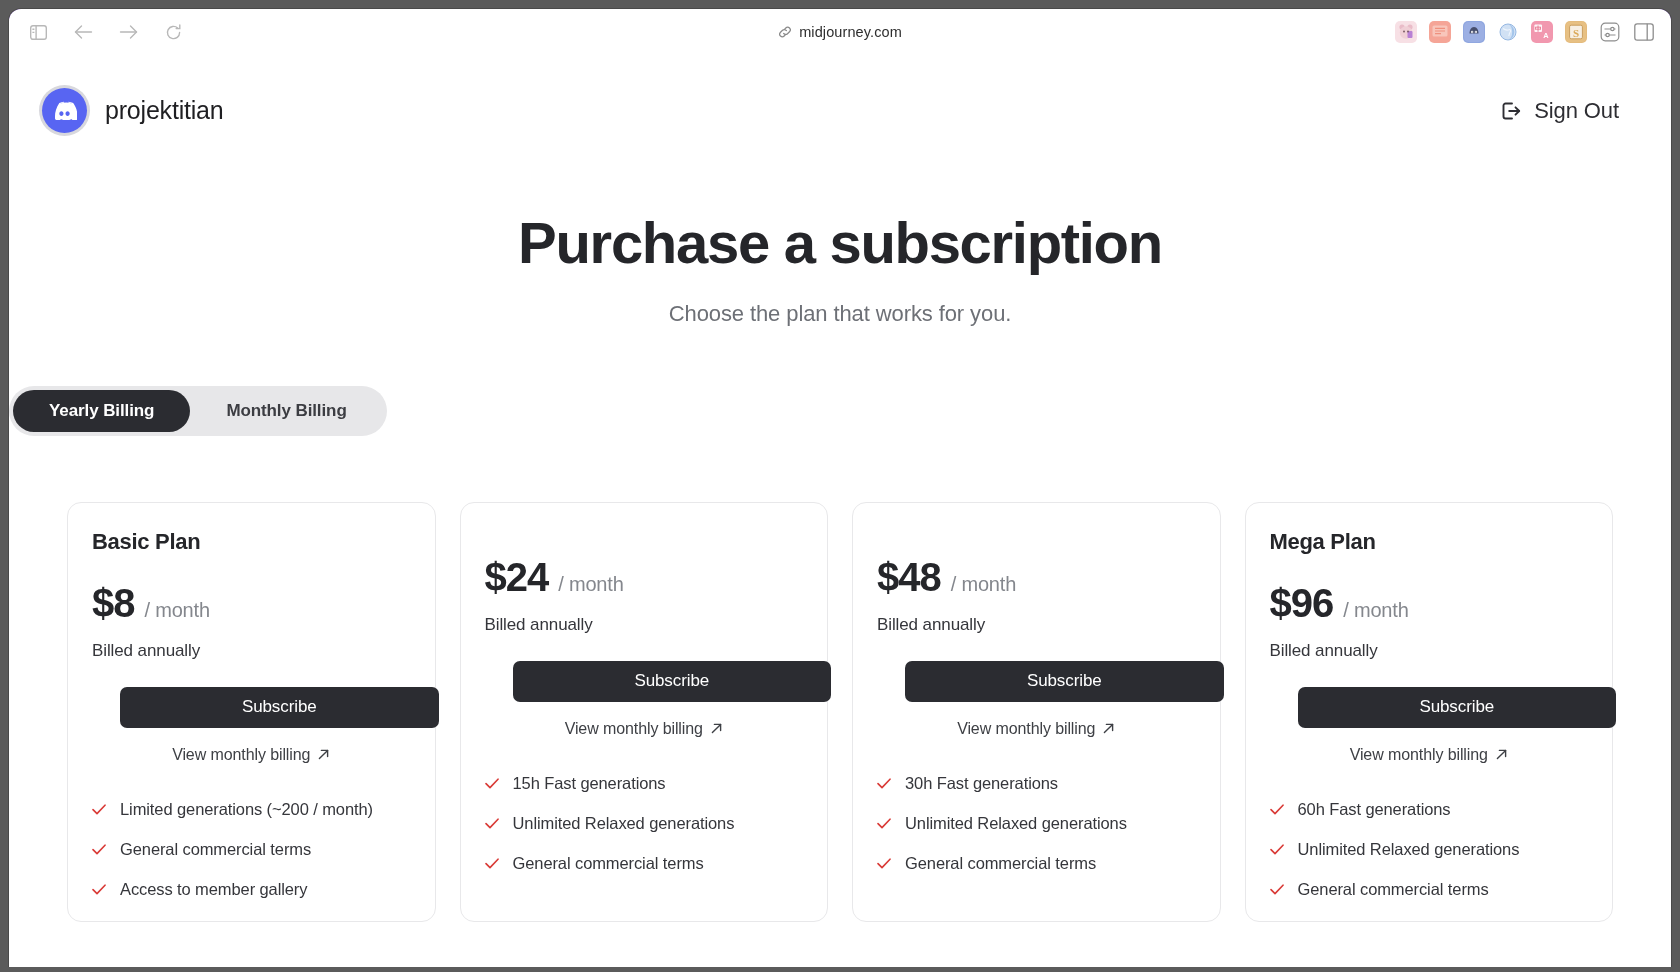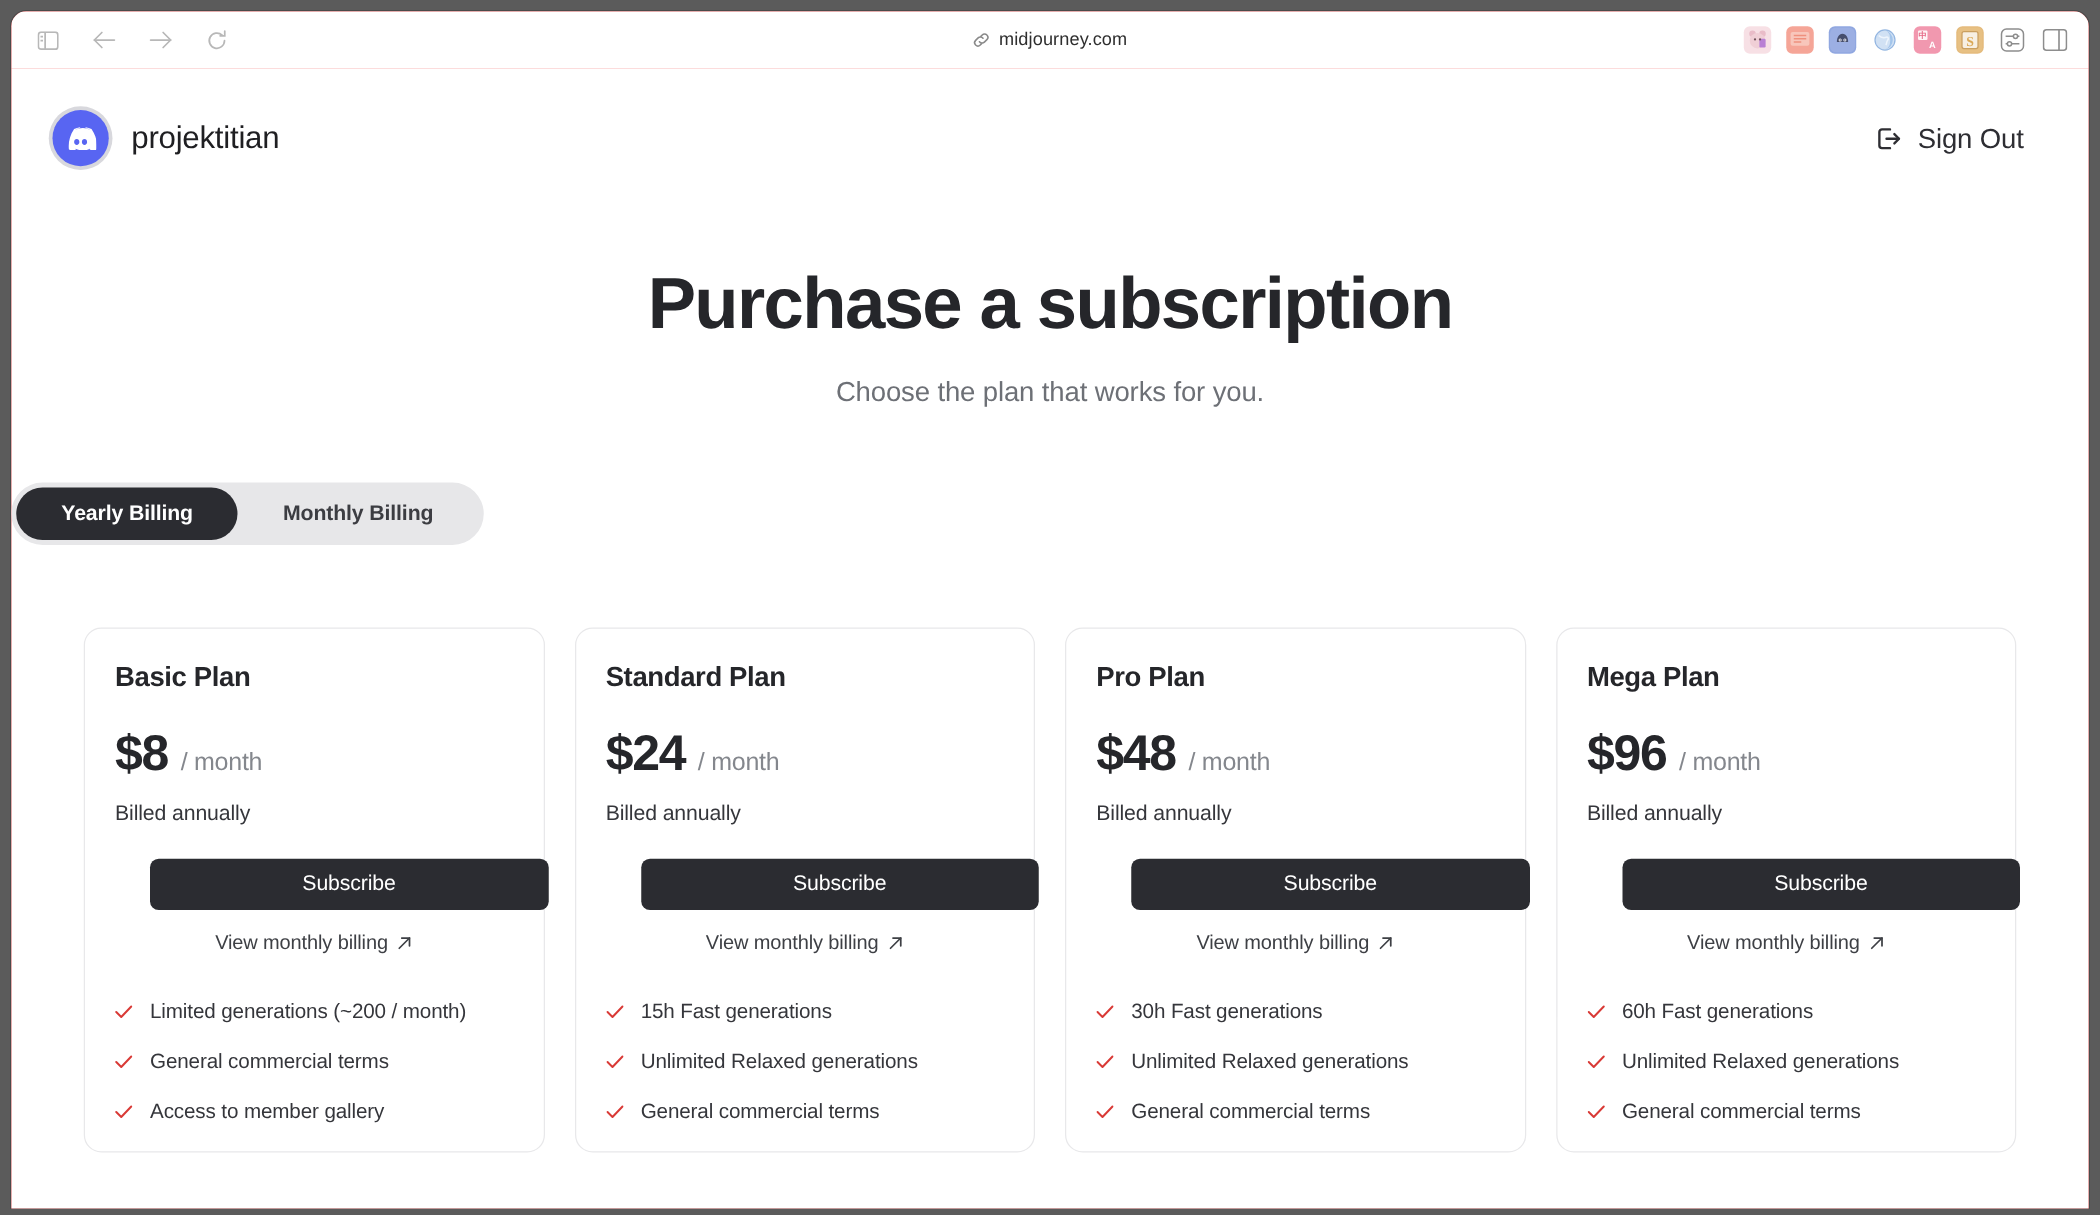--- a/index.html
+++ b/index.html
@@ -18,21 +18,21 @@
     width: 1680px;
     height: 972px;
     background: #5b5b5b;
     padding: 9px 9px 0 9px;
   }
 
   #browser-window {
     position: relative;
     width: 1662px;
     height: 958px;
-    background: #ef4444;
+    background: #4c1d95;
     border-radius: 12px 12px 0 0;
     overflow: hidden;
     box-shadow: 0 0 0 1px rgba(0,0,0,0.18);
   }
 
   
   #browser-toolbar {
     position: relative;
     height: 46px;
     width: 100%;
@@ -501,21 +501,20 @@
                 <svg width="14" height="11" viewBox="0 0 14 11" fill="none" stroke="currentColor" stroke-width="1.6" stroke-linecap="round" stroke-linejoin="round">
                     <polyline points="1,5.6 5,9.6 13,1.2"></polyline>
                   </svg>
               </span>
               <span>Access to member gallery</span>
             </li>
           </ul>
         </div>
 
         <div class="plan-card">
-          <div class="plan-name">Standard Plan</div>
           <div class="price-row">
             <span class="price-amount">$24</span>
             <span class="price-period">/ month</span>
           </div>
           <div class="billed-note">Billed annually</div>
           <button class="subscribe-btn">Subscribe</button>
           <div class="alt-billing">
             <span>View monthly billing</span>
             <span style="display:flex;align-items:center;">
               <svg width="13" height="13" viewBox="0 0 13 13" fill="none" stroke="currentColor" stroke-width="1.4" stroke-linecap="round" stroke-linejoin="round">
@@ -546,21 +545,20 @@
                 <svg width="14" height="11" viewBox="0 0 14 11" fill="none" stroke="currentColor" stroke-width="1.6" stroke-linecap="round" stroke-linejoin="round">
                     <polyline points="1,5.6 5,9.6 13,1.2"></polyline>
                   </svg>
               </span>
               <span>General commercial terms</span>
             </li>
           </ul>
         </div>
 
         <div class="plan-card">
-          <div class="plan-name">Pro Plan</div>
           <div class="price-row">
             <span class="price-amount">$48</span>
             <span class="price-period">/ month</span>
           </div>
           <div class="billed-note">Billed annually</div>
           <button class="subscribe-btn">Subscribe</button>
           <div class="alt-billing">
             <span>View monthly billing</span>
             <span style="display:flex;align-items:center;">
               <svg width="13" height="13" viewBox="0 0 13 13" fill="none" stroke="currentColor" stroke-width="1.4" stroke-linecap="round" stroke-linejoin="round">

